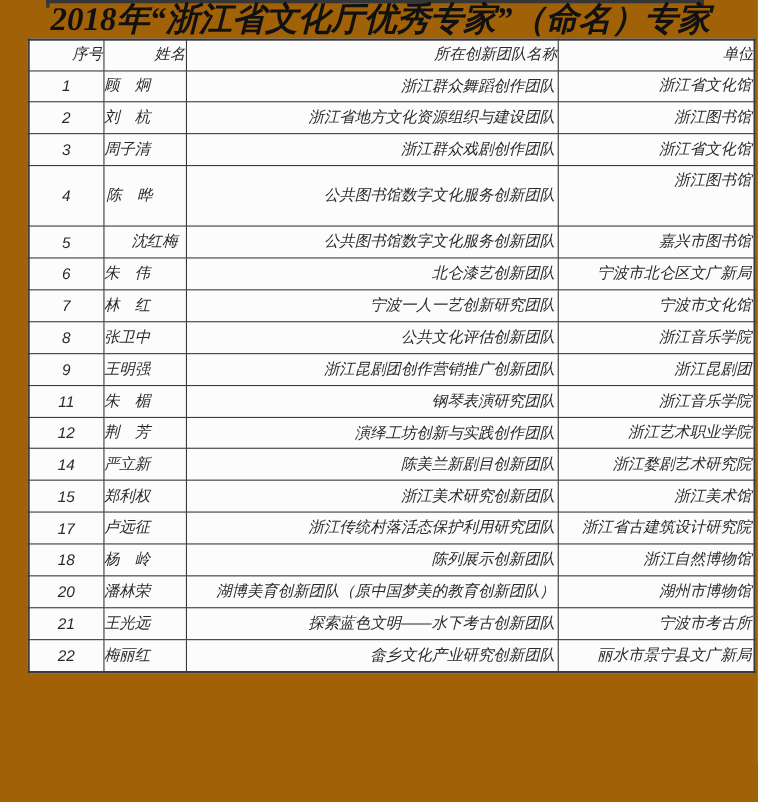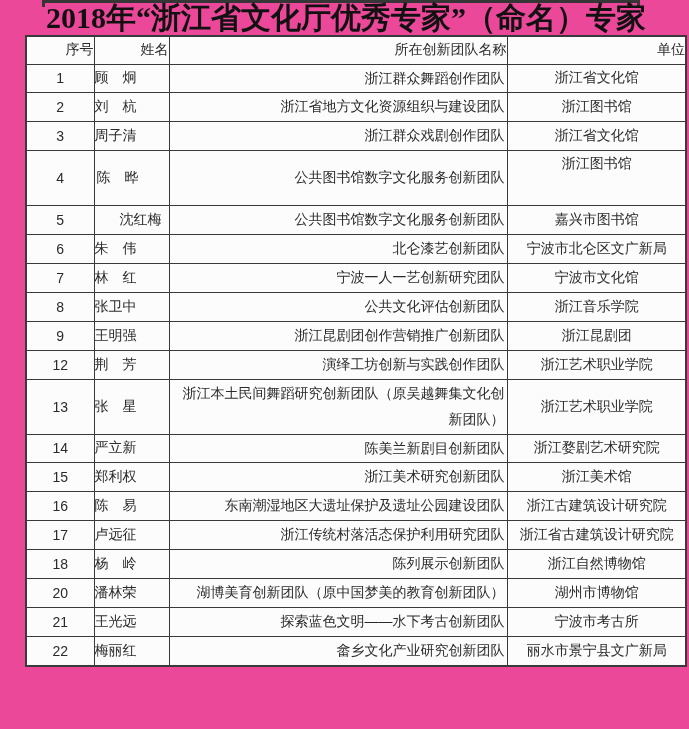--- a/index.html
+++ b/index.html
@@ -1,24 +1,25 @@
 <!DOCTYPE html>
 <html><head>
 <meta charset="utf-8">
 <style>
   * { margin: 0; padding: 0; box-sizing: border-box; }
   html, body { background: #ffffff; }
   .page {
     position: relative;
     width: 689px;
     height: 729px;
-    background: #ec4899;
+    background: #a16207;
     overflow: hidden;
     font-family: "Liberation Sans", "DejaVu Sans", sans-serif;
     color: #262626;
+    font-style: italic;
   }
   
   .top-fragment {
     position: absolute;
     left: 42px; top: 0;
     width: 598px; height: 3px;
     background: #363636;
   }
   .top-fragment .stub {
     position: absolute;
@@ -61,21 +62,21 @@
     font-weight: normal;
     color: #2a2a2a;
     height: 27px;
     vertical-align: middle;
     overflow: hidden;
   }
   thead th { height: 28px; text-align: right; }
   td.c-no   { text-align: center; }
   td.c-name { text-align: left; }
   td.c-team { text-align: right; padding: 1px 2px 1px 3px; line-height: 1.85; }
-  td.c-unit { text-align: center; padding: 1px 2px 1px 3px; }
+  td.c-unit { text-align: right; padding: 1px 2px 1px 3px; }
   tr.tall td { height: 55px; }
   td.name-left  { text-align: left; padding-left: 2px; }
   td.name-right { text-align: right; padding-right: 7px; margin-top: 16px; }
   td.unit-top   { vertical-align: top; padding-top: 4px; }
 </style>
 </head>
 <body>
 
 <div class="page">
 
@@ -150,50 +151,44 @@
       <td class="c-team">公共文化评估创新团队</td>
       <td class="c-unit">浙江音乐学院</td>
     </tr>
         <tr>
       <td class="c-no">9</td>
       <td class="c-name">王明强</td>
       <td class="c-team">浙江昆剧团创作营销推广创新团队</td>
       <td class="c-unit">浙江昆剧团</td>
     </tr>
         <tr>
+      <td class="c-no">11</td>
+      <td class="c-name">朱　楣</td>
+      <td class="c-team">钢琴表演研究团队</td>
+      <td class="c-unit">浙江音乐学院</td>
+    </tr>
+        <tr>
       <td class="c-no">12</td>
       <td class="c-name">荆　芳</td>
       <td class="c-team">演绎工坊创新与实践创作团队</td>
       <td class="c-unit">浙江艺术职业学院</td>
     </tr>
-        <tr class="tall">
-      <td class="c-no">13</td>
-      <td class="c-name">张　星</td>
-      <td class="c-team">浙江本土民间舞蹈研究创新团队（原吴越舞集文化创新团队）</td>
-      <td class="c-unit">浙江艺术职业学院</td>
-    </tr>
         <tr>
       <td class="c-no">14</td>
       <td class="c-name">严立新</td>
       <td class="c-team">陈美兰新剧目创新团队</td>
       <td class="c-unit">浙江婺剧艺术研究院</td>
     </tr>
         <tr>
       <td class="c-no">15</td>
       <td class="c-name">郑利权</td>
       <td class="c-team">浙江美术研究创新团队</td>
       <td class="c-unit">浙江美术馆</td>
     </tr>
         <tr>
-      <td class="c-no">16</td>
-      <td class="c-name">陈　易</td>
-      <td class="c-team">东南潮湿地区大遗址保护及遗址公园建设团队</td>
-      <td class="c-unit">浙江古建筑设计研究院</td>
-    </tr>
-        <tr>
       <td class="c-no">17</td>
       <td class="c-name">卢远征</td>
       <td class="c-team">浙江传统村落活态保护利用研究团队</td>
       <td class="c-unit">浙江省古建筑设计研究院</td>
     </tr>
         <tr>
       <td class="c-no">18</td>
       <td class="c-name">杨　岭</td>
       <td class="c-team">陈列展示创新团队</td>
       <td class="c-unit">浙江自然博物馆</td>

